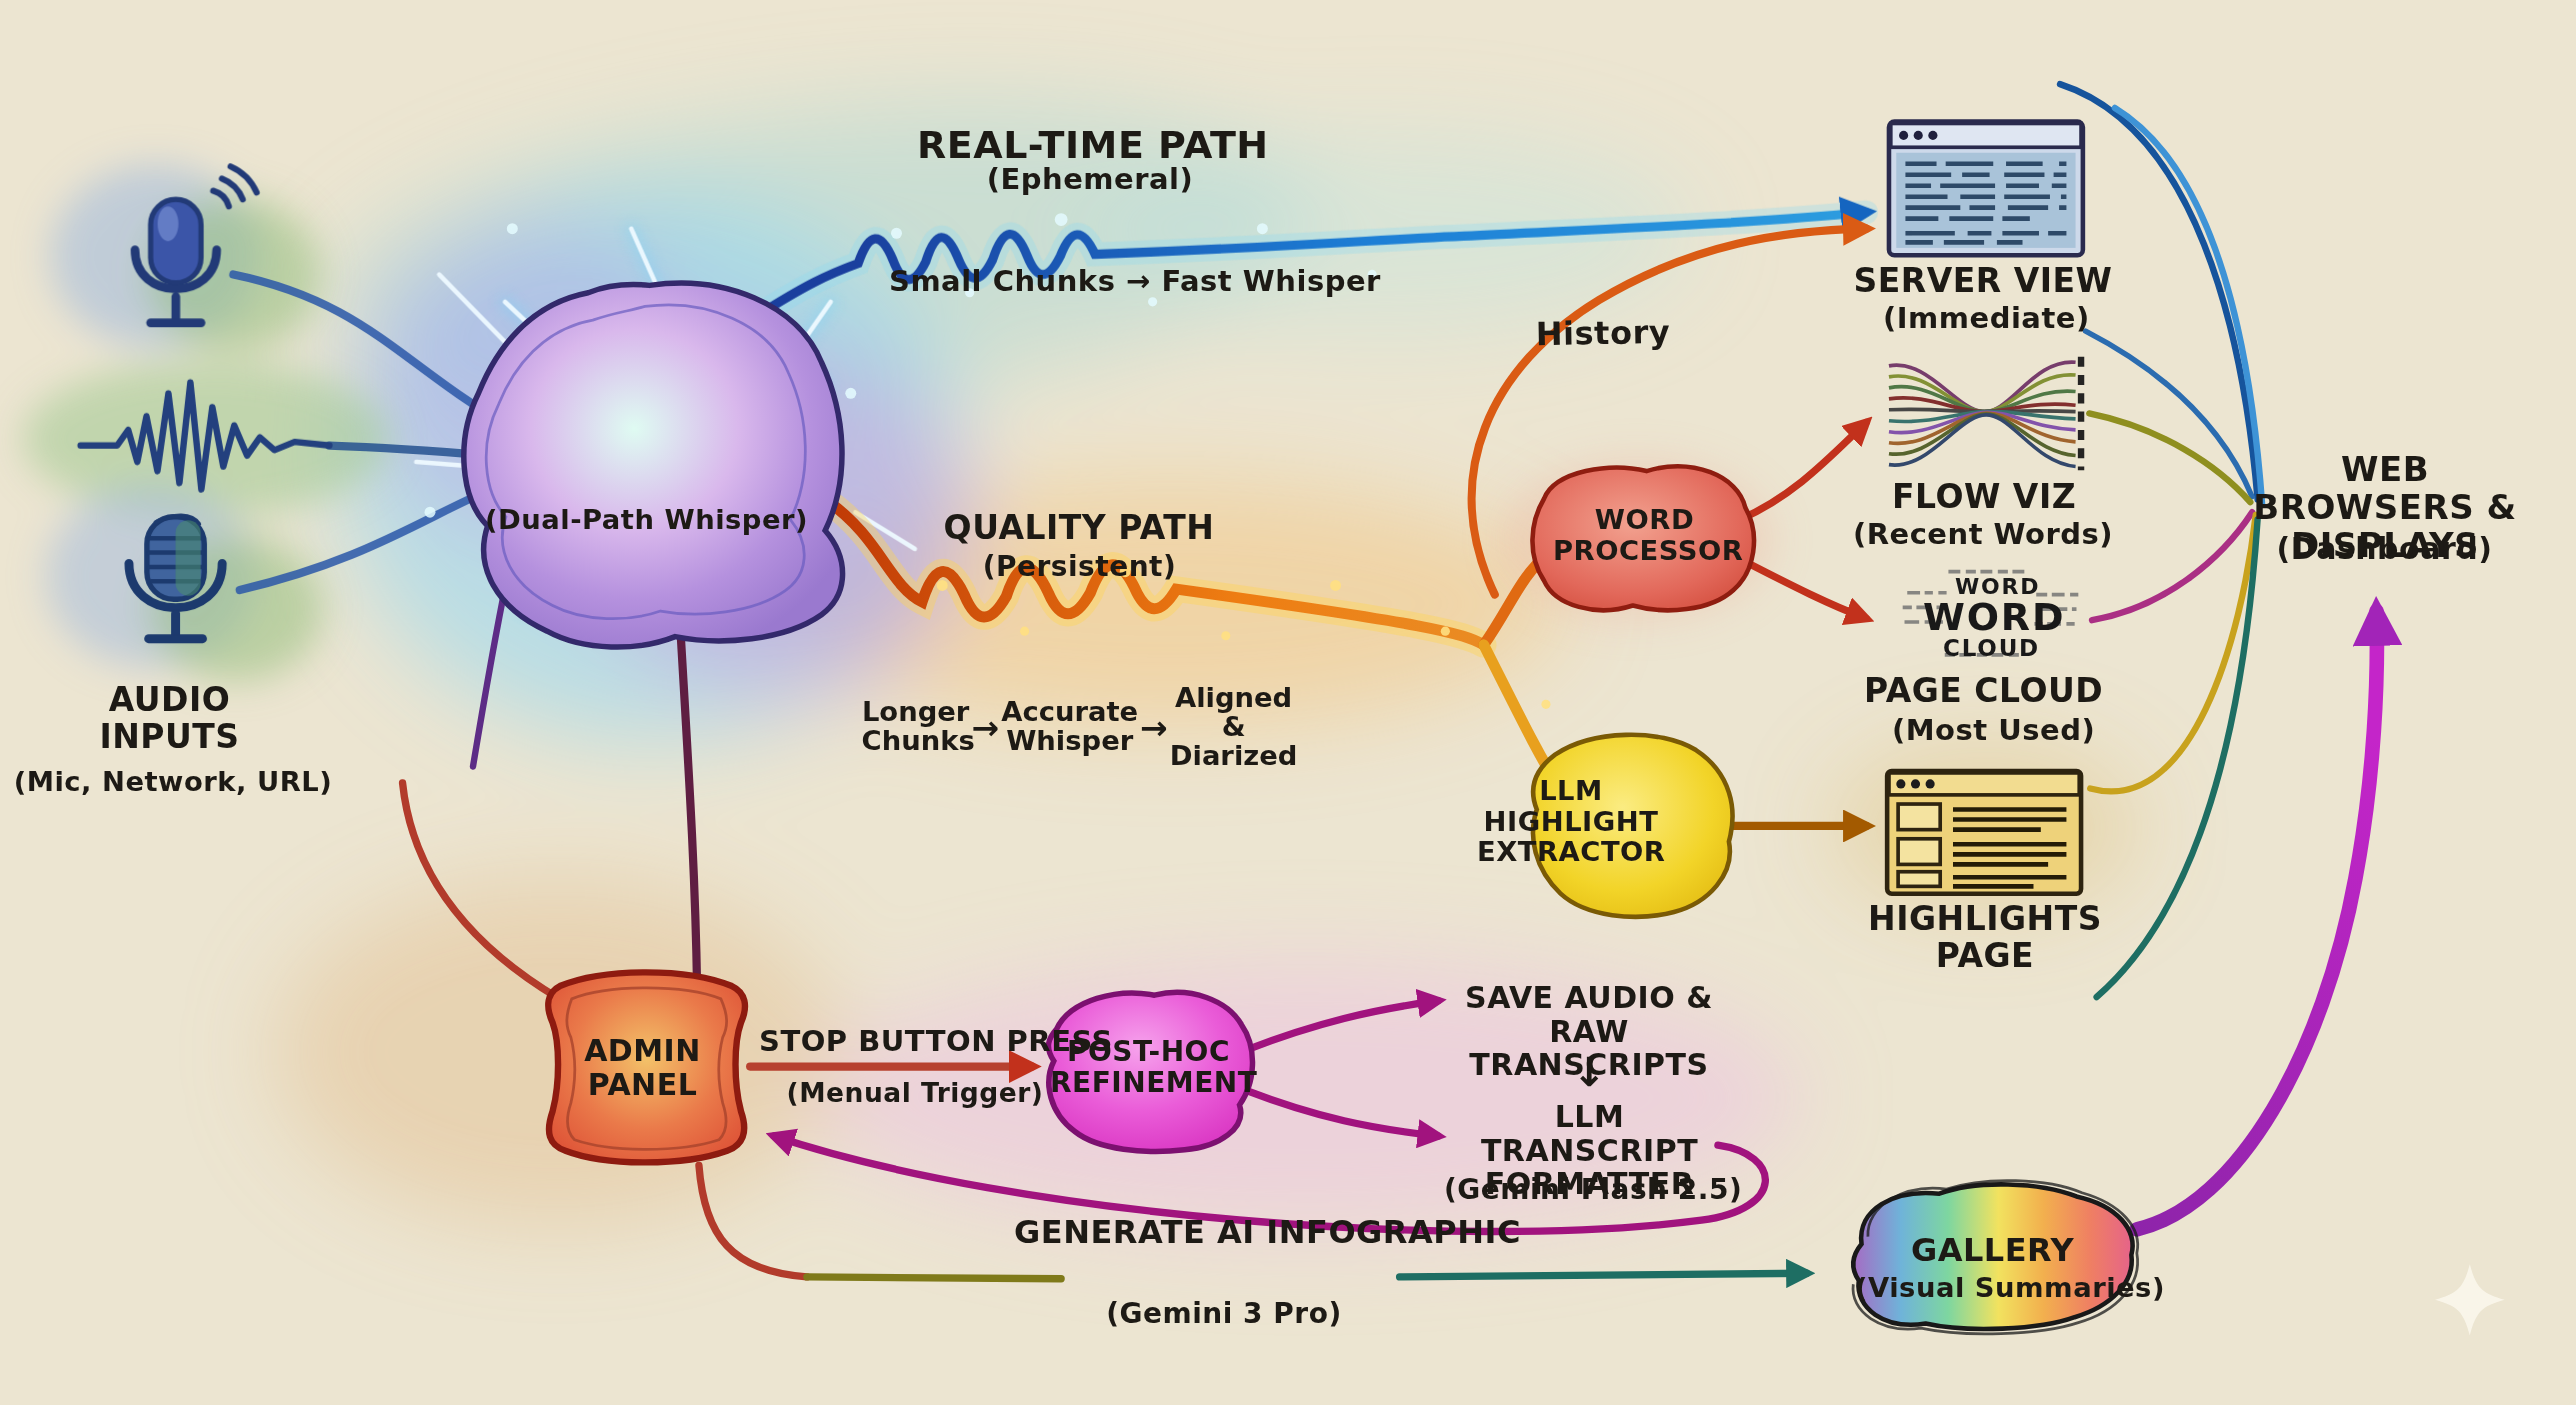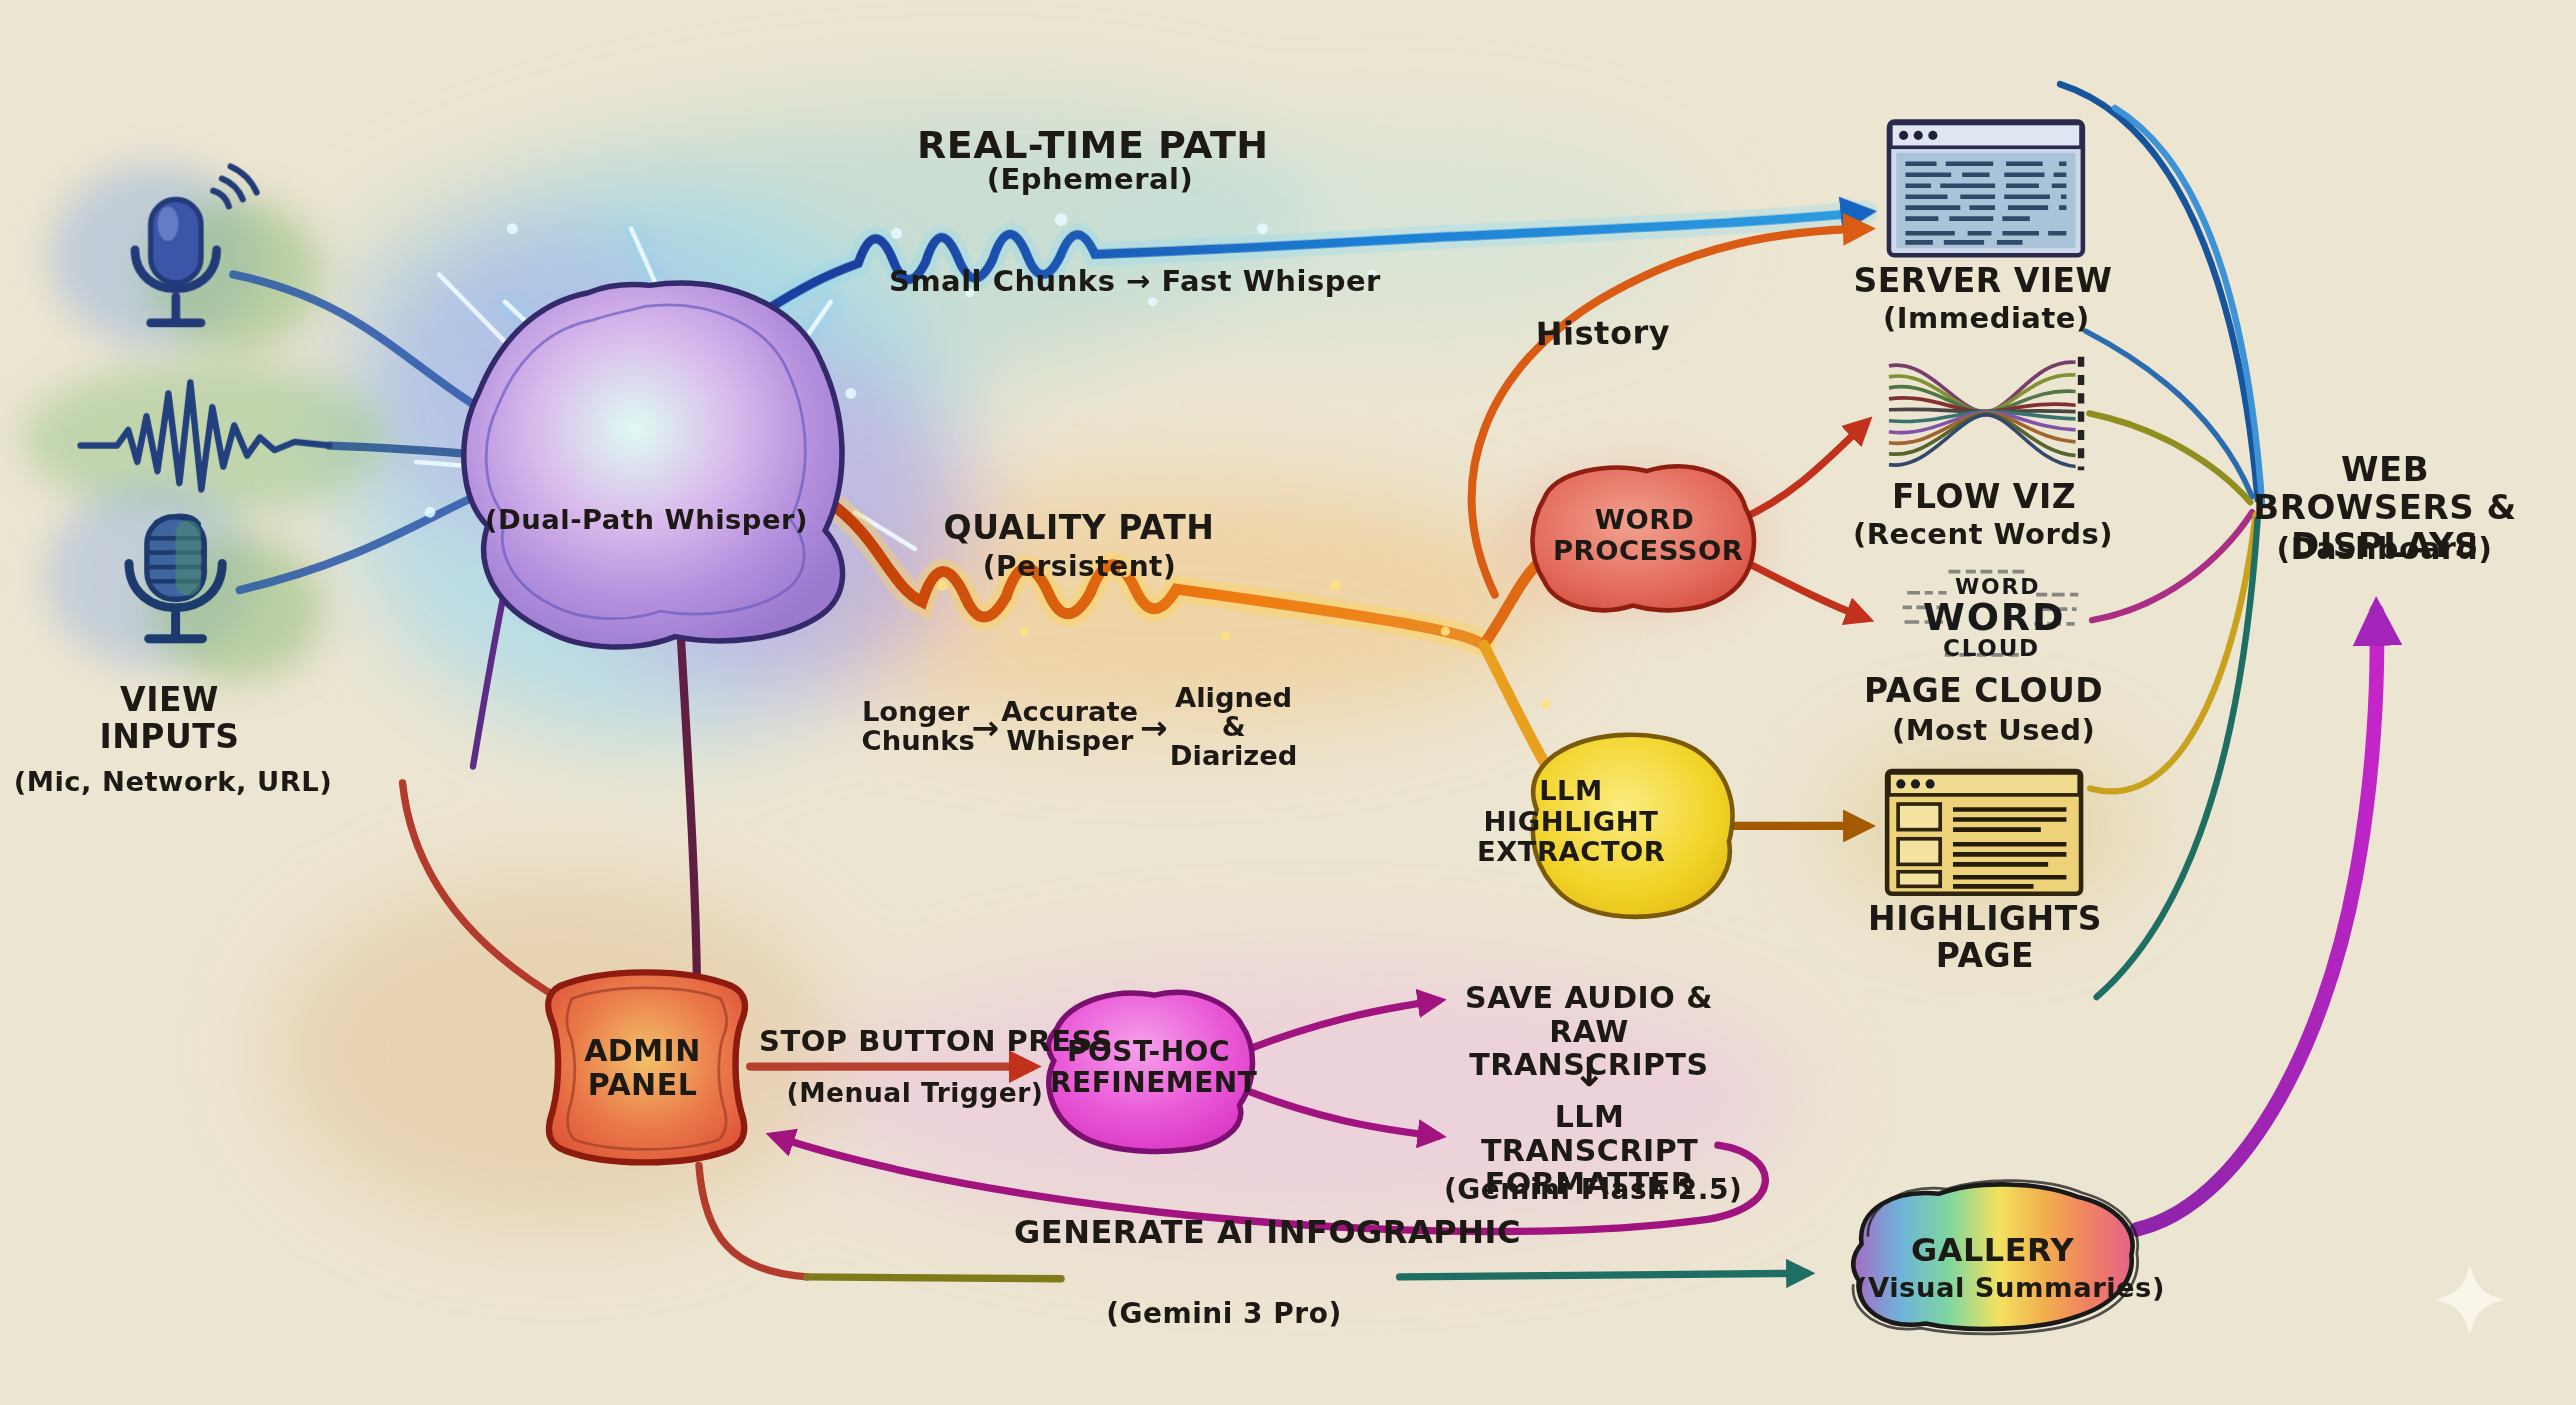--- a/index.html
+++ b/index.html
@@ -325,21 +325,21 @@
           <line x1="72" y1="91" x2="196" y2="91"></line>
           <line x1="72" y1="102" x2="176" y2="102"></line>
       <line x1="72" y1="116" x2="196" y2="116"></line>
           <line x1="72" y1="126" x2="160" y2="126"></line>
     </g>
   </g>
 
   <path d="M2700 1382 C2707 1408 2713 1414 2738 1421 C2713 1428 2707 1434 2700 1460 C2693 1434 2687 1428 2662 1421 C2687 1414 2693 1408 2700 1382 Z" fill="#faf6ea" opacity=".95"></path>
 </svg>
 
-<div class="lbl" style="left:55px;top:682px;width:229px;font-size:33px;">VIEW INPUTS</div>
+<div class="lbl" style="left:55px;top:682px;width:229px;font-size:33px;">AUDIO INPUTS</div>
 <div class="lbl nw" style="left:13.7px;top:767px;width:316px;font-size:27.4px;">(Mic, Network, URL)</div>
 
 <div class="lbl nw" style="left:485px;top:505px;width:320px;font-size:27.4px;">(Dual-Path Whisper)</div>
 
 <div class="lbl nw" style="left:917px;top:124px;width:348px;font-size:38px;">REAL-TIME PATH</div>
 <div class="lbl nw" style="left:971px;top:163px;width:238px;font-size:29px;">(Ephemeral)</div>
 <div class="lbl nw" style="left:889px;top:265px;width:403px;font-size:29px;">Small Chunks → Fast Whisper</div>
 
 <div class="lbl nw" style="left:942px;top:510px;width:274px;font-size:33px;">QUALITY PATH</div>
 <div class="lbl nw" style="left:979px;top:551px;width:201px;font-size:28px;">(Persistent)</div>

